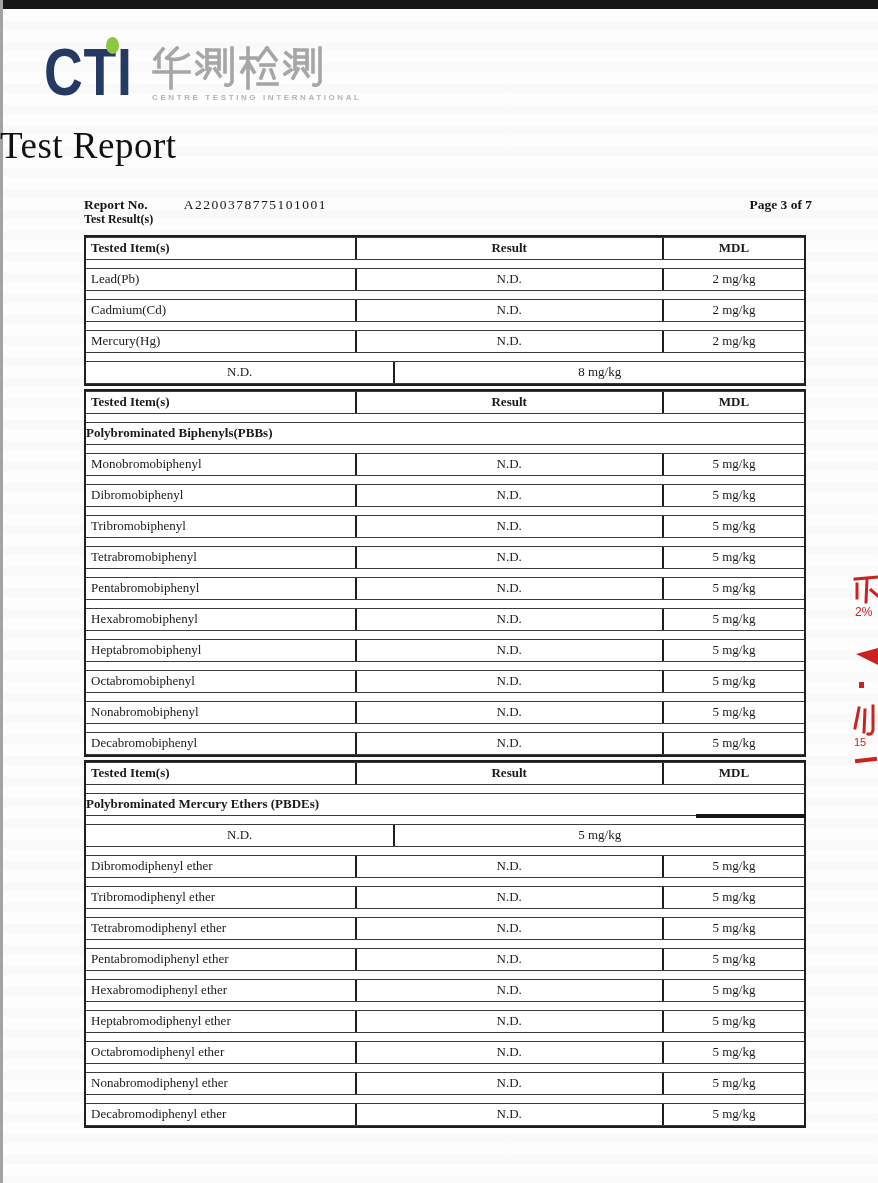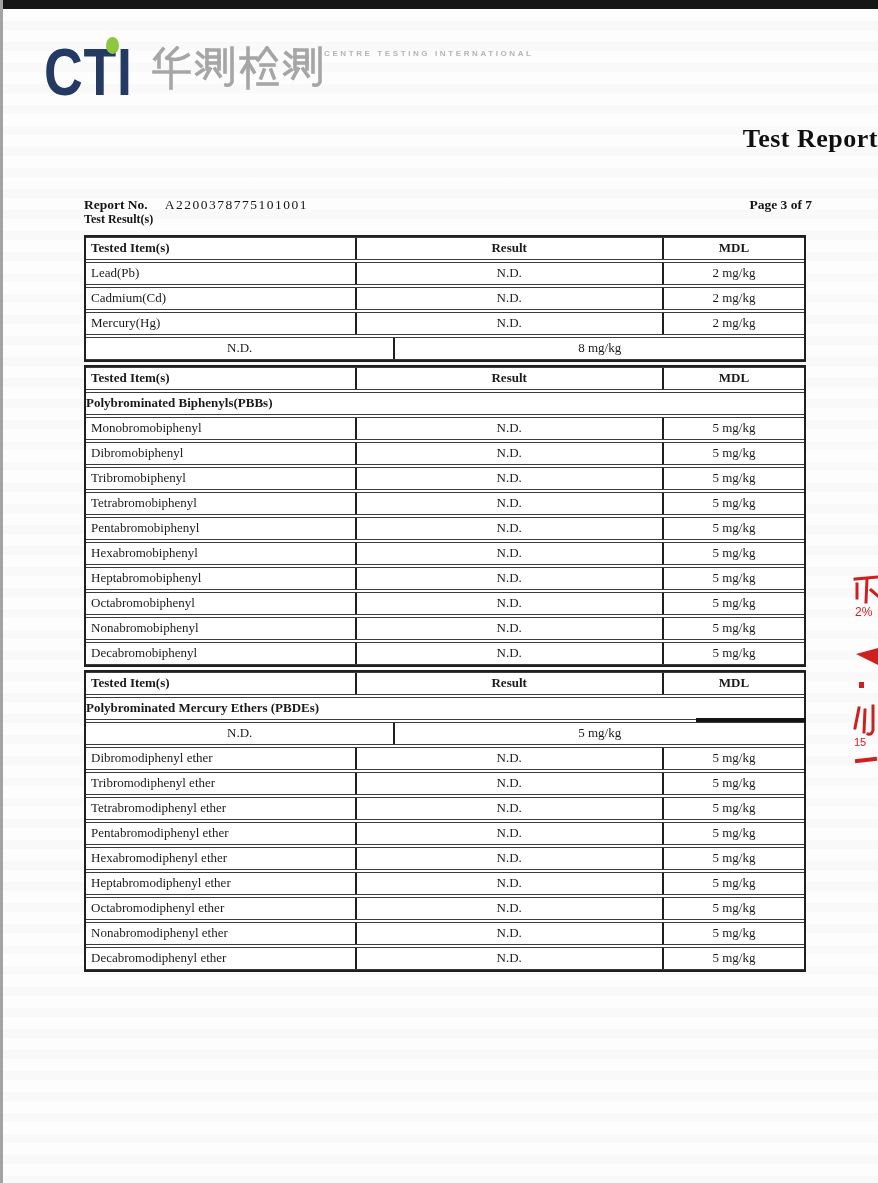--- a/index.html
+++ b/index.html
@@ -13,41 +13,41 @@
 
   
   .logo-row { position:absolute; top:38px; left:44px; display:flex; align-items:flex-start; }
   .cti { position:relative; width:100px; height:66px; }
   .cti-text {
     position:absolute; left:0; bottom:2px; font-family:"Liberation Sans", sans-serif;
     font-weight:bold; font-size:67px; line-height:60px; color:#253a63;
     transform:scaleX(0.80); transform-origin:left bottom; letter-spacing:1px;
   }
   .cti-dot { position:absolute; left:62px; top:-1px; width:13px; height:17px; border-radius:50%; background:#8dc63f; }
-  .logo-right { display:flex; margin-left:8px; padding-top:8px; }
+  .logo-right { display:flex; flex-direction:column; margin-left:8px; padding-top:8px; }
   .cn-svg { display:block; }
   .logo-tagline {
     font-family:"Liberation Sans", sans-serif; font-size:8px; font-weight:bold;
     color:#b4b4b4; letter-spacing:2.6px; margin-top:3px; white-space:nowrap;
   }
 
   
-  .doc-title { position:absolute; top:124px; left:0; width:878px; text-align:right;
-    font-size:26px; font-weight:bold; color:#101010; letter-spacing:0.5px; }
+  .doc-title { position:absolute; top:124px; left:0; width:878px; text-align:left;
+    font-size:37px; font-weight:normal; color:#101010; letter-spacing:0.5px; }
   .meta-row { position:absolute; top:189px; left:84px; right:66px; display:flex;
     justify-content:space-between; align-items:baseline; font-size:13.5px; color:#141414; }
-  .meta-left { display:flex; gap:17px; align-items:baseline; }
+  .meta-left { display:flex; gap:36px; align-items:baseline; }
   .meta-label { font-weight:bold; }
   .report-no { letter-spacing:1.5px;margin-top:8px; }
   .page-label { font-weight:bold; }
   .results-heading { position:absolute; top:212px; left:84px; font-size:12px; font-weight:bold; color:#141414; }
 
   
   .tables-wrap { position:absolute; top:235px; left:84px; width:722px; }
-  .rtable { background:#fff; border:2px solid #1f1f1f; display:flex; flex-direction:column; gap:2px; }
+  .rtable { background:#fff; border:2px solid #1f1f1f; display:flex; flex-direction:column; gap:8px; }
   .rtable + .rtable { margin-top:3px; }
   .rrow { display:flex; height:23px; border-top:1px solid #3c3c3c; border-bottom:1px solid #3c3c3c; background:#fff; position:relative; }
   .cell { height:100%; line-height:20px; font-size:13px; color:#1a1a1a; overflow:hidden; white-space:nowrap; }
   .cell + .cell { border-left:2px solid #1f1f1f; }
   .c0 { flex:0 0 37.4%; text-align:left; padding-left:5px; }
   .c1 { flex:0 0 42.8%; text-align:center; }
   .c2 { flex:1 1 auto; text-align:center; }
   .header-row .cell { font-weight:bold; font-size:13px; }
   .section-row .cell { flex:1 1 100%; font-weight:bold; text-align:left; }
   .smudge { position:absolute; right:-2px; bottom:-3px; width:110px; height:4px; background:#141414; }

